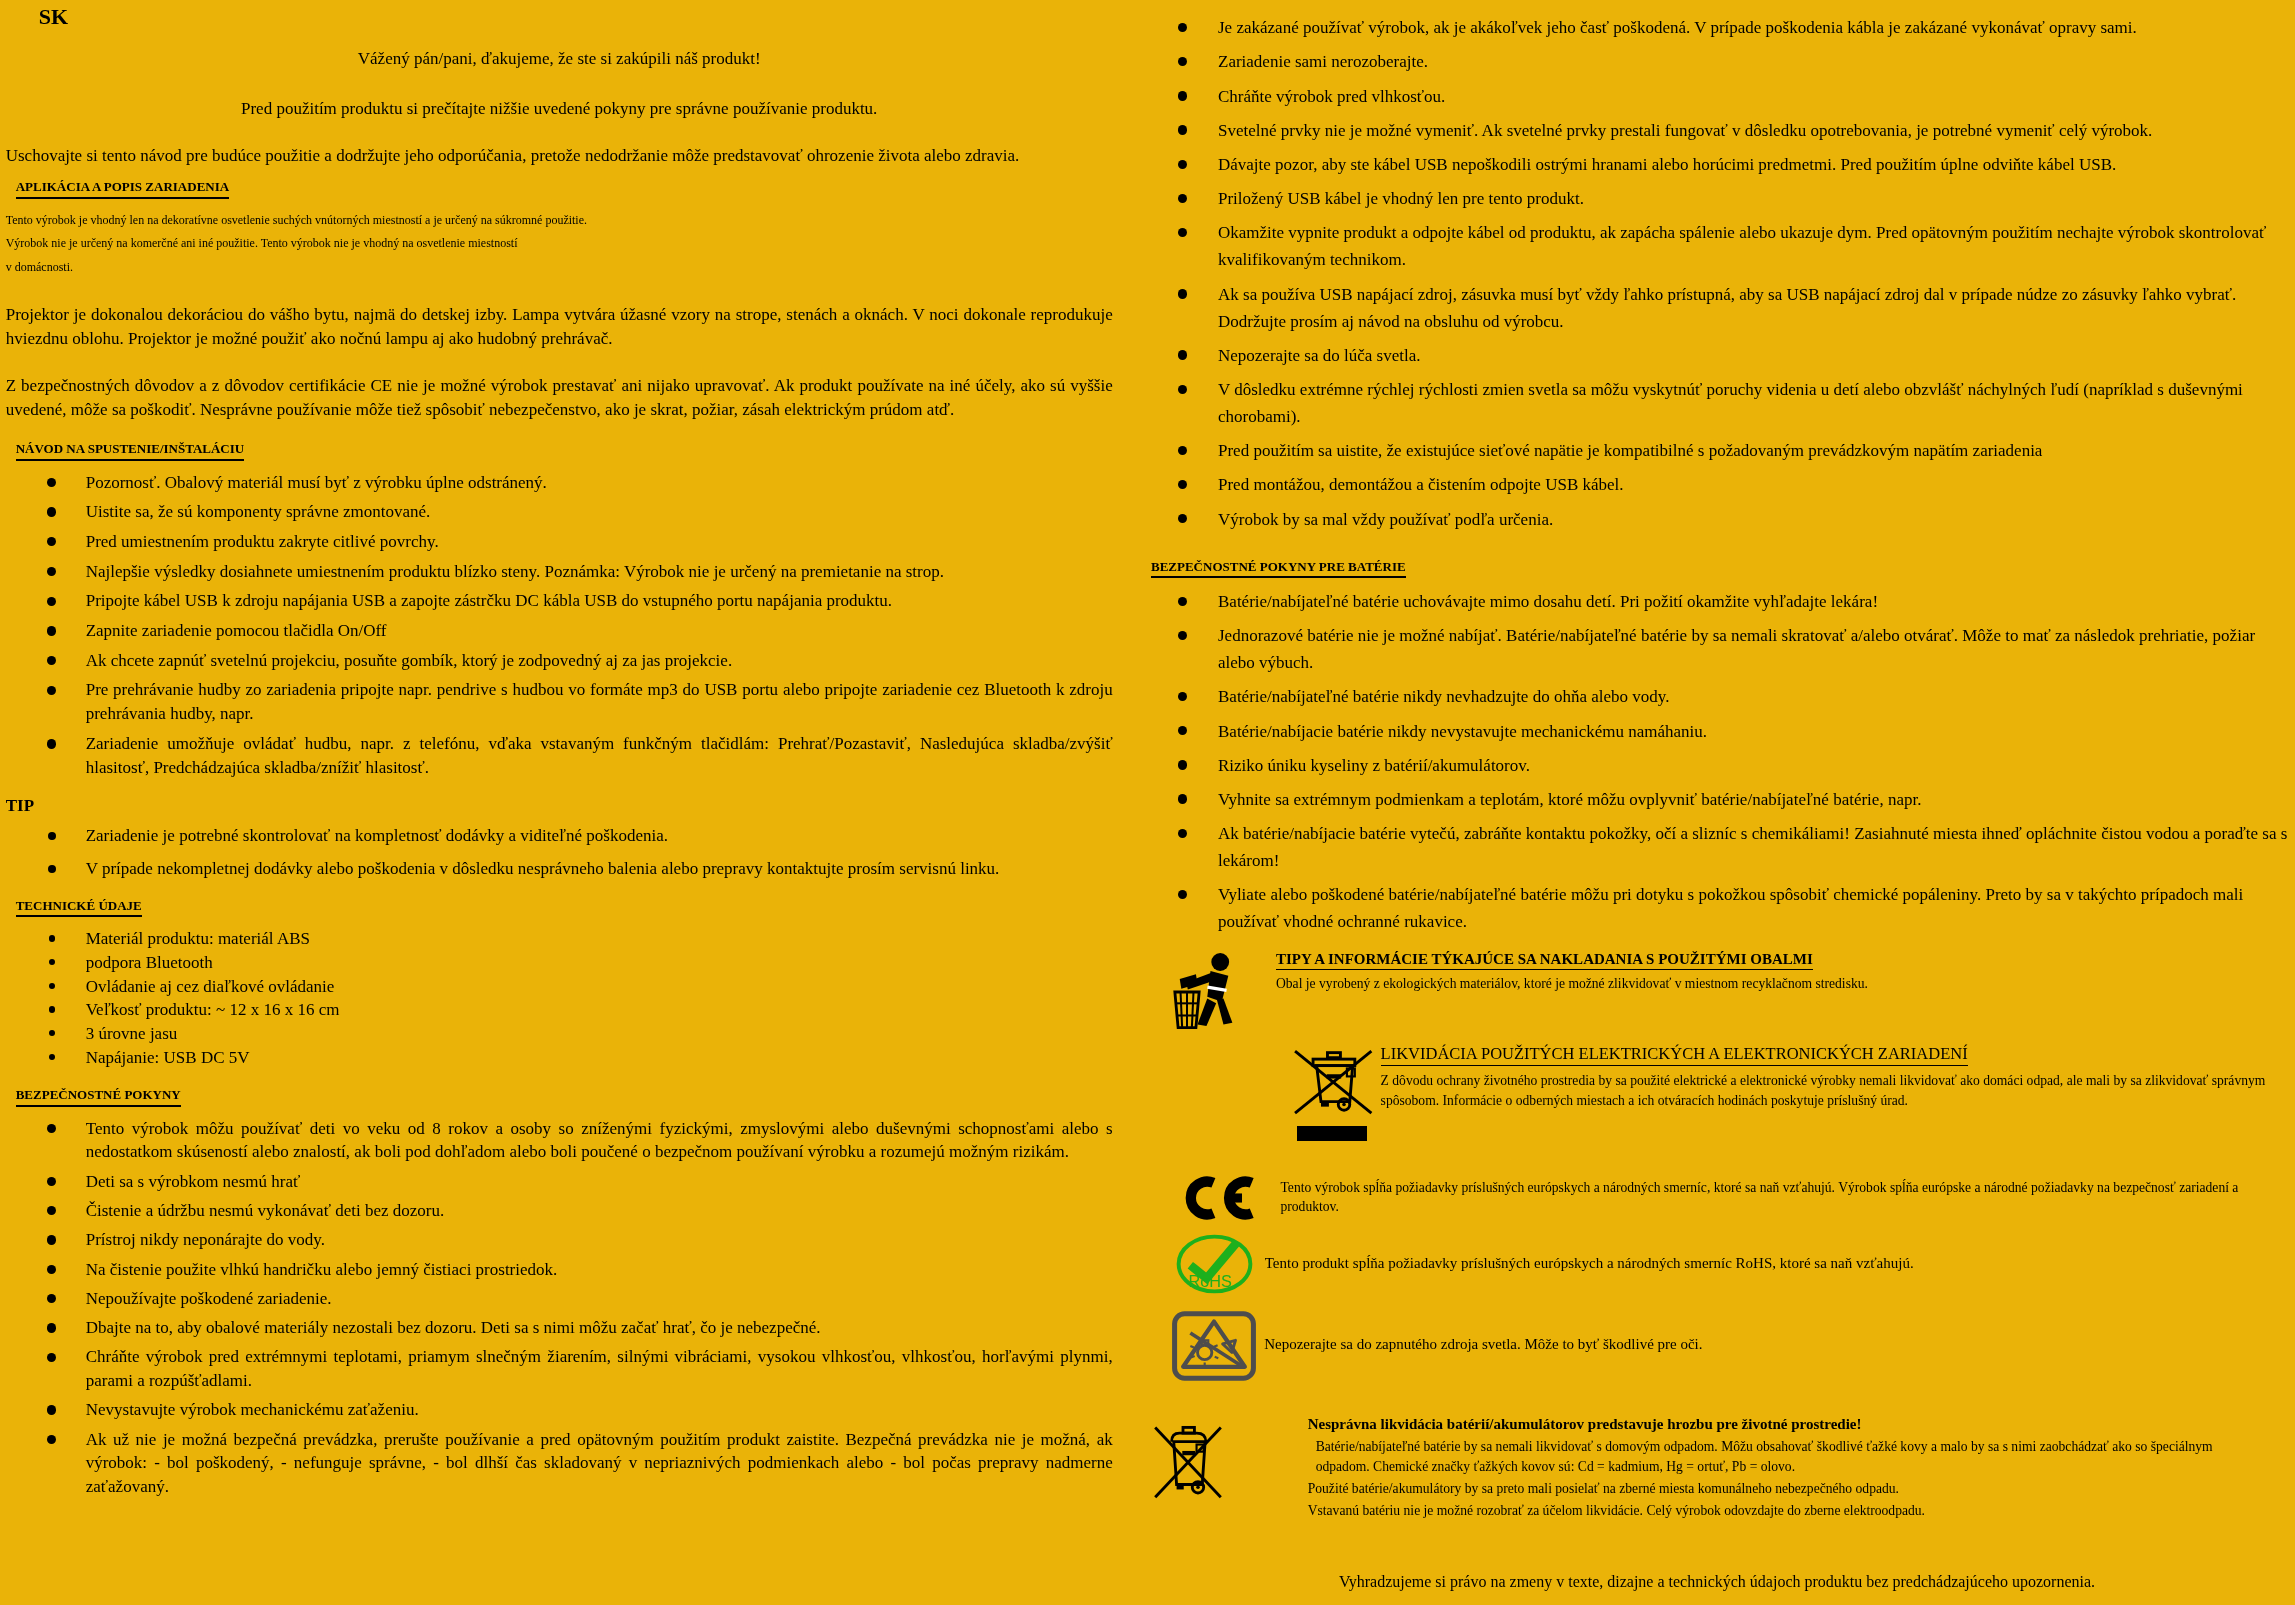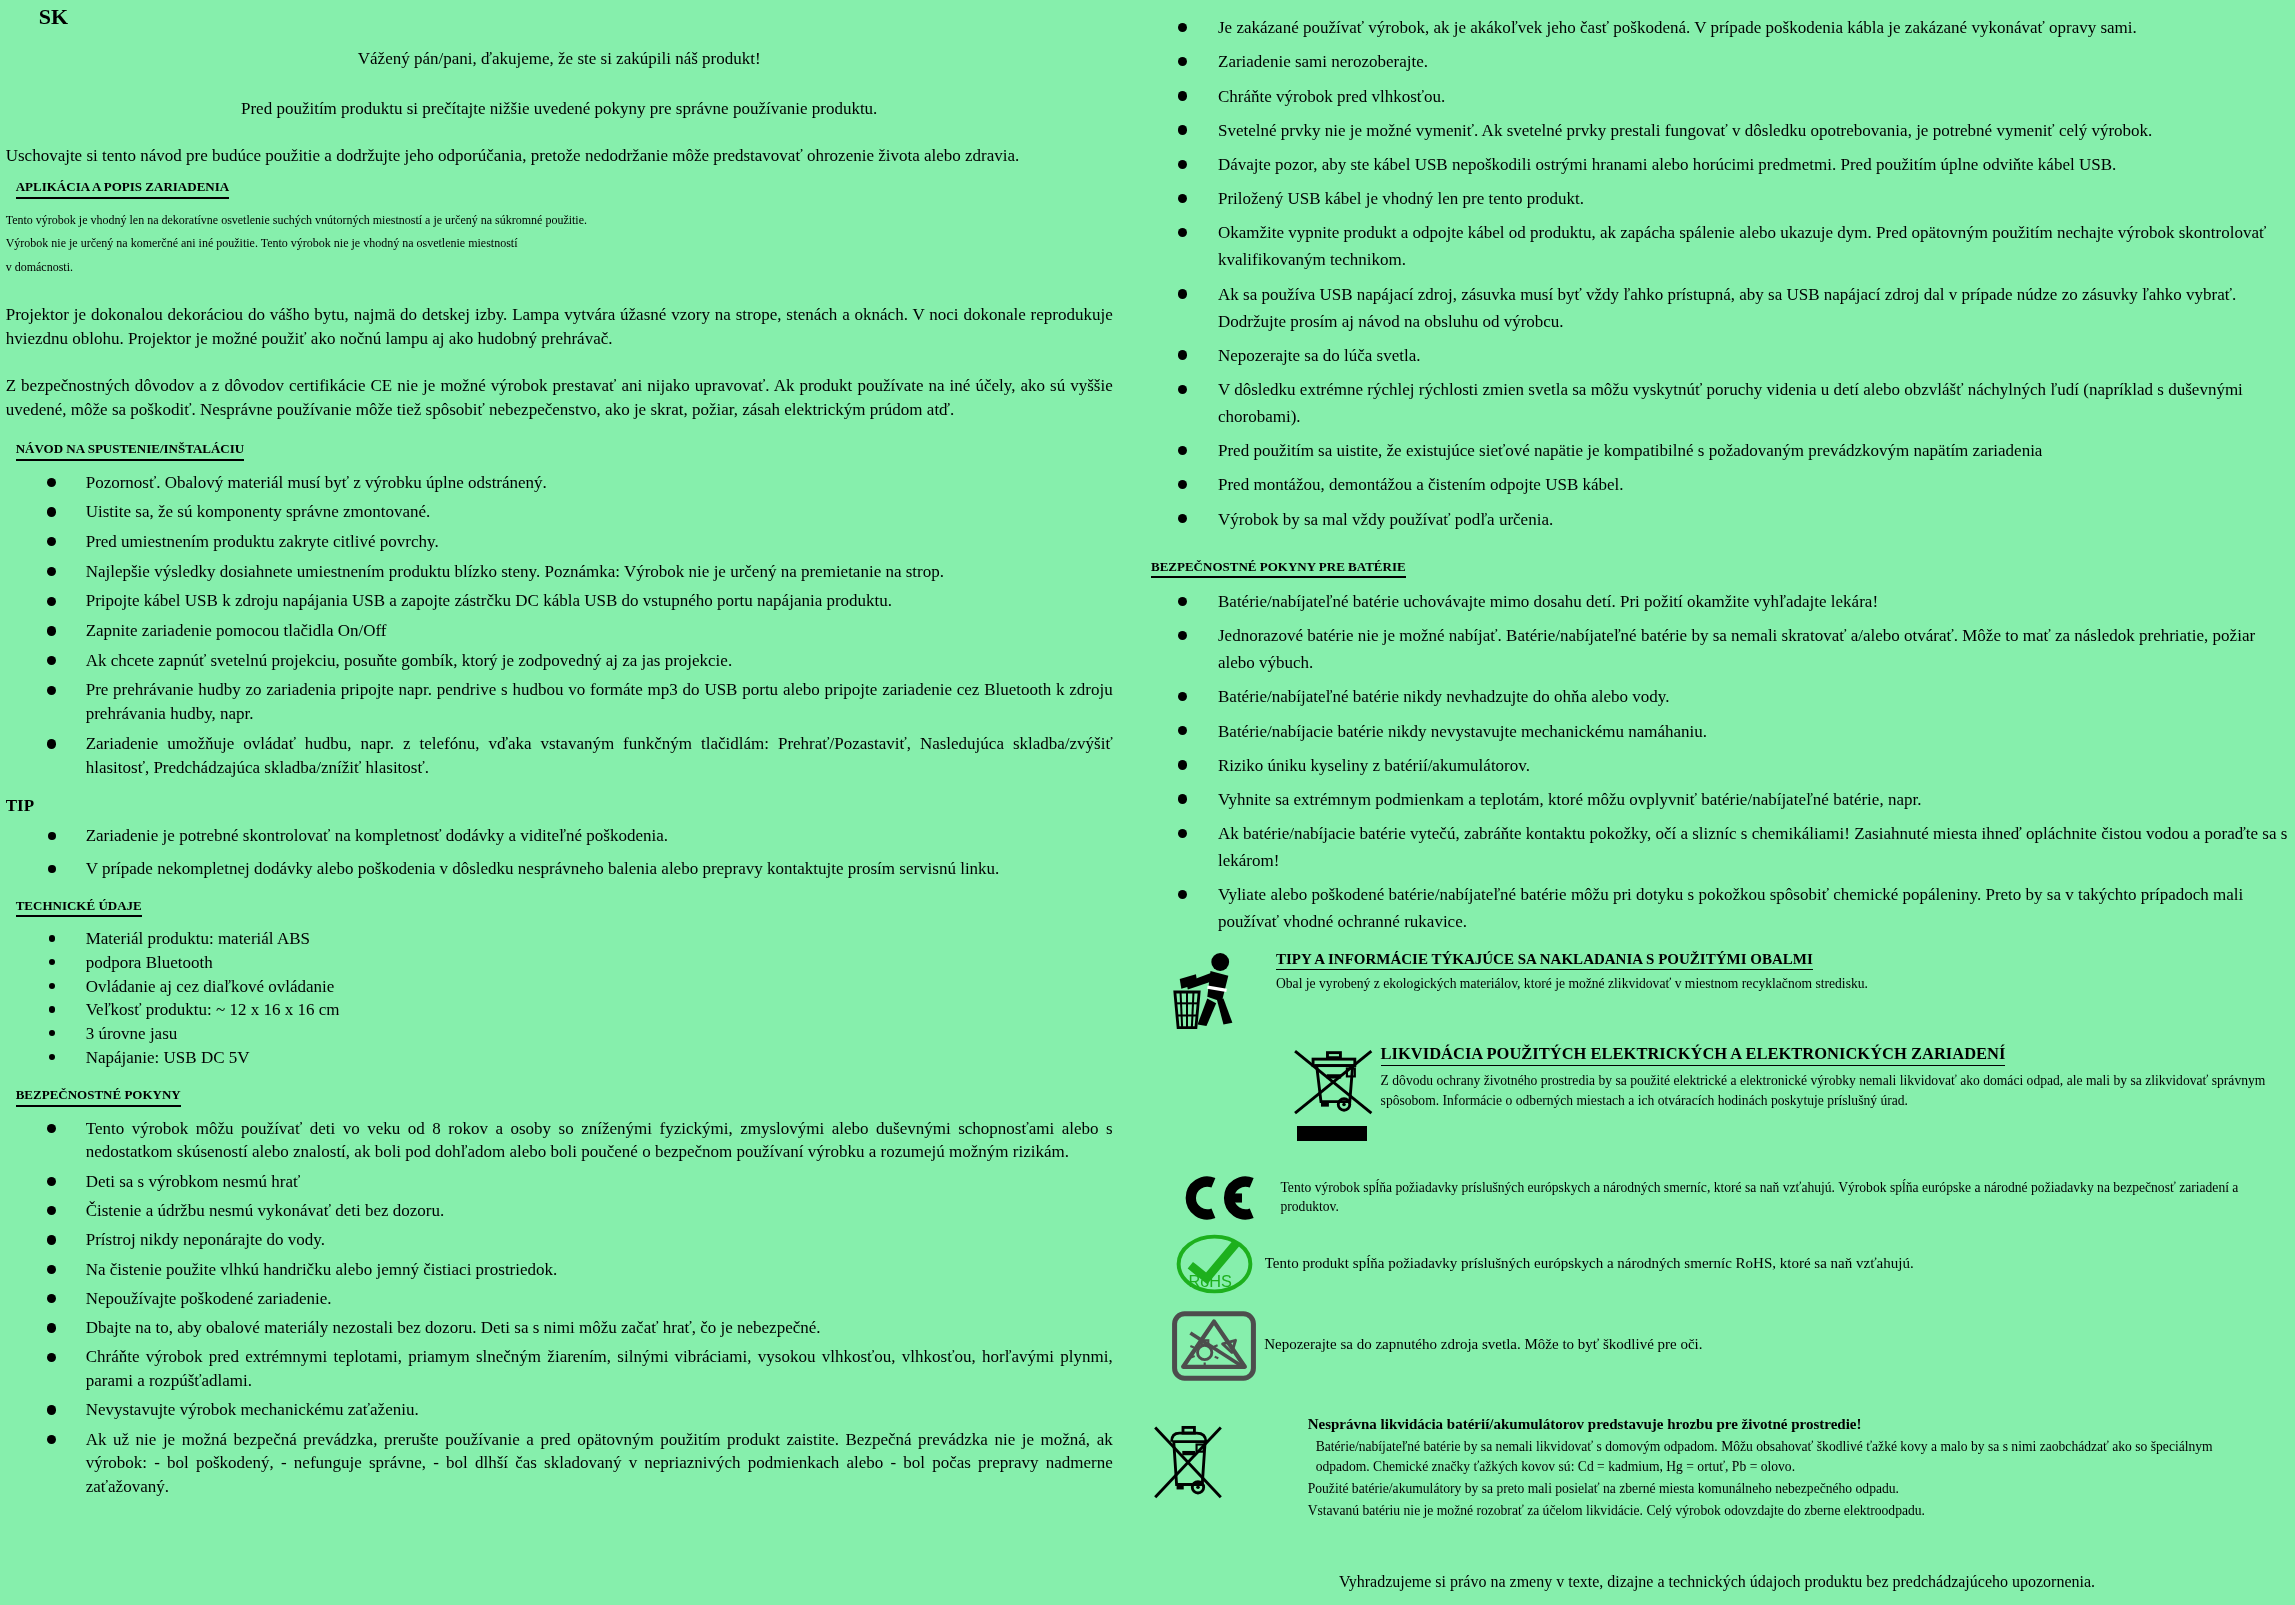--- a/index.html
+++ b/index.html
@@ -1,17 +1,17 @@
 <!DOCTYPE html>
 <html style="font-size:11.4px"><head>
 <meta charset="utf-8">
 <style>
   html,body { margin:0; padding:0; background:#ffffff; }
   .page {
-    position:relative; width:2295px; height:1605px; background:#86efac;
+    position:relative; width:2295px; height:1605px; background:#eab308;
     color:#000; font-family:"Liberation Serif","DejaVu Serif",serif;
     overflow:hidden;
   }
   .col { position:absolute; top:0; }
   .col-left  { left:5.7px;    width:1107px; }
   .col-right { left:1141px; width:1152px; }
 
   .sk { font-size:22px; font-weight:bold; margin:4.3px 0 0 33px; }
   .center { text-align:center; }
   .t24 { font-size:17px; line-height:23.6px; }
@@ -39,21 +39,21 @@
   ul.list-r li::before { content:""; position:absolute; left:37px; top:8.6px;
     width:9.3px; height:9.3px; border-radius:50%; background:#000; }
   .justify li { text-align:justify; }
 
   .inforow { display:flex; align-items:flex-start; }
   .icn { flex:0 0 auto; }
   .itext { flex:1 1 auto; }
   .small19 { font-size:13.6px; line-height:19.3px; }
   .ih { font-size:15px; font-weight:bold; }
   .ih .u { display:inline-block; border-bottom:1.4px solid #000; padding-bottom:0.7px; }
-  .ih23 { font-size:16.5px; font-weight:bold; }
+  .ih23 { font-size:16.5px; font-weight:normal; }
   .ih23 .u { display:inline-block; border-bottom:1.4px solid #000; padding-bottom:0.7px; }
 
   .weee-bar { width:70px; height:14.3px; background:#000; margin:8.6px 0 0 9.3px; }
   .footer { text-align:center; font-size:16px; margin-top:50px; }
 </style>
 </head>
 <body>
 
 <div class="page">
 

